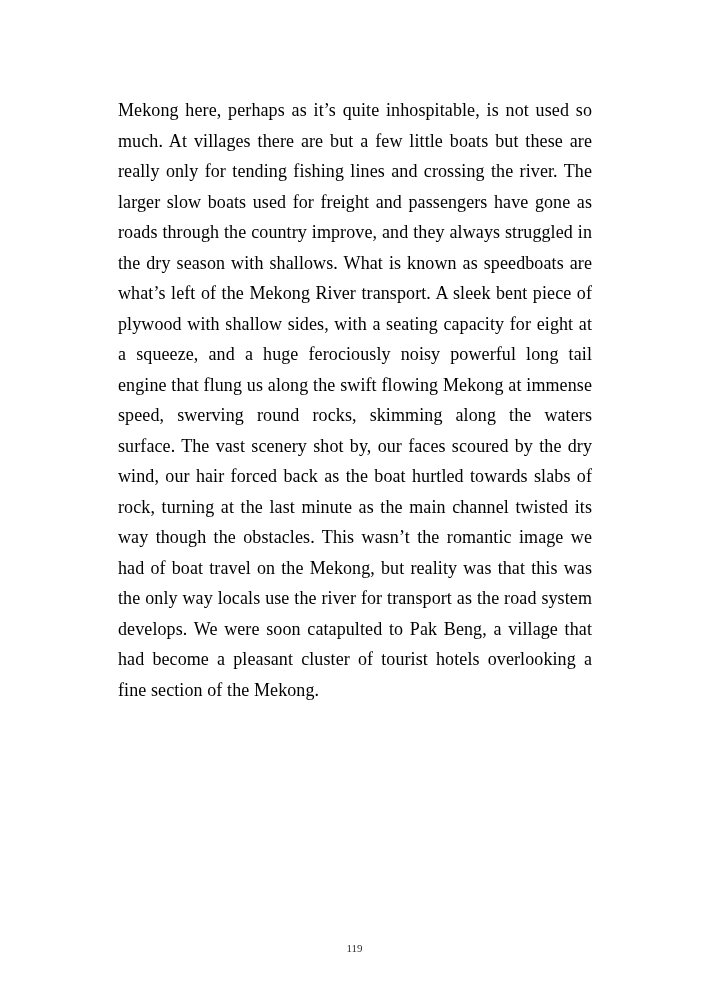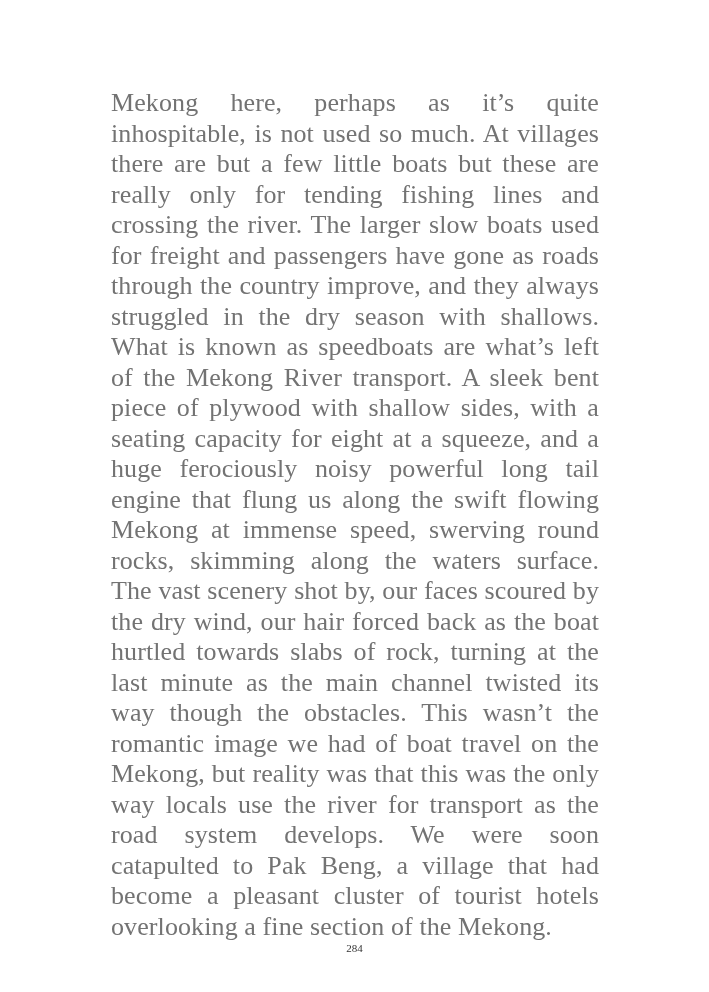--- a/index.html
+++ b/index.html
@@ -24,40 +24,40 @@
     background: #ffffff;
   }
   .text-block {
     position: absolute;
     left: 103px;
     top: 80px;
     width: 504px;
   }
   .body-paragraph {
     font-family: "Liberation Serif", serif;
-    font-size: 26px;
+    font-size: 18px;
     line-height: 30.5px;
     text-align: justify;
     text-justify: inter-word;
-    margin: 8px;
-    color: #737373;
+    margin: 15px;
+    color: #000000;
     letter-spacing: 0.1px;
   }
   .page-number {
     position: absolute;
     left: 0;
     top: 942px;
     width: 709px;
     text-align: center;
     font-family: "Liberation Serif", serif;
     font-size: 11px;
     color: #333333;
   }
 </style>
 </head>
 <body>
 
 <div class="page">
   <div class="text-block">
     <p class="body-paragraph">Mekong here, perhaps as it’s quite inhospitable, is not used so much. At villages there are but a few little boats but these are really only for tending fishing lines and crossing the river. The larger slow boats used for freight and passengers have gone as roads through the country improve, and they always struggled in the dry season with shallows. What is known as speedboats are what’s left of the Mekong River transport. A sleek bent piece of plywood with shallow sides, with a seating capacity for eight at a squeeze, and a huge ferociously noisy powerful long tail engine that flung us along the swift flowing Mekong at immense speed, swerving round rocks, skimming along the waters surface. The vast scenery shot by, our faces scoured by the dry wind, our hair forced back as the boat hurtled towards slabs of rock, turning at the last minute as the main channel twisted its way though the obstacles. This wasn’t the romantic image we had of boat travel on the Mekong, but reality was that this was the only way locals use the river for transport as the road system develops. We were soon catapulted to Pak Beng, a village that had become a pleasant cluster of tourist hotels overlooking a fine section of the Mekong.</p>
   </div>
-  <div class="page-number">284</div>
+  <div class="page-number">119</div>
 </div>
 
 </body></html>

